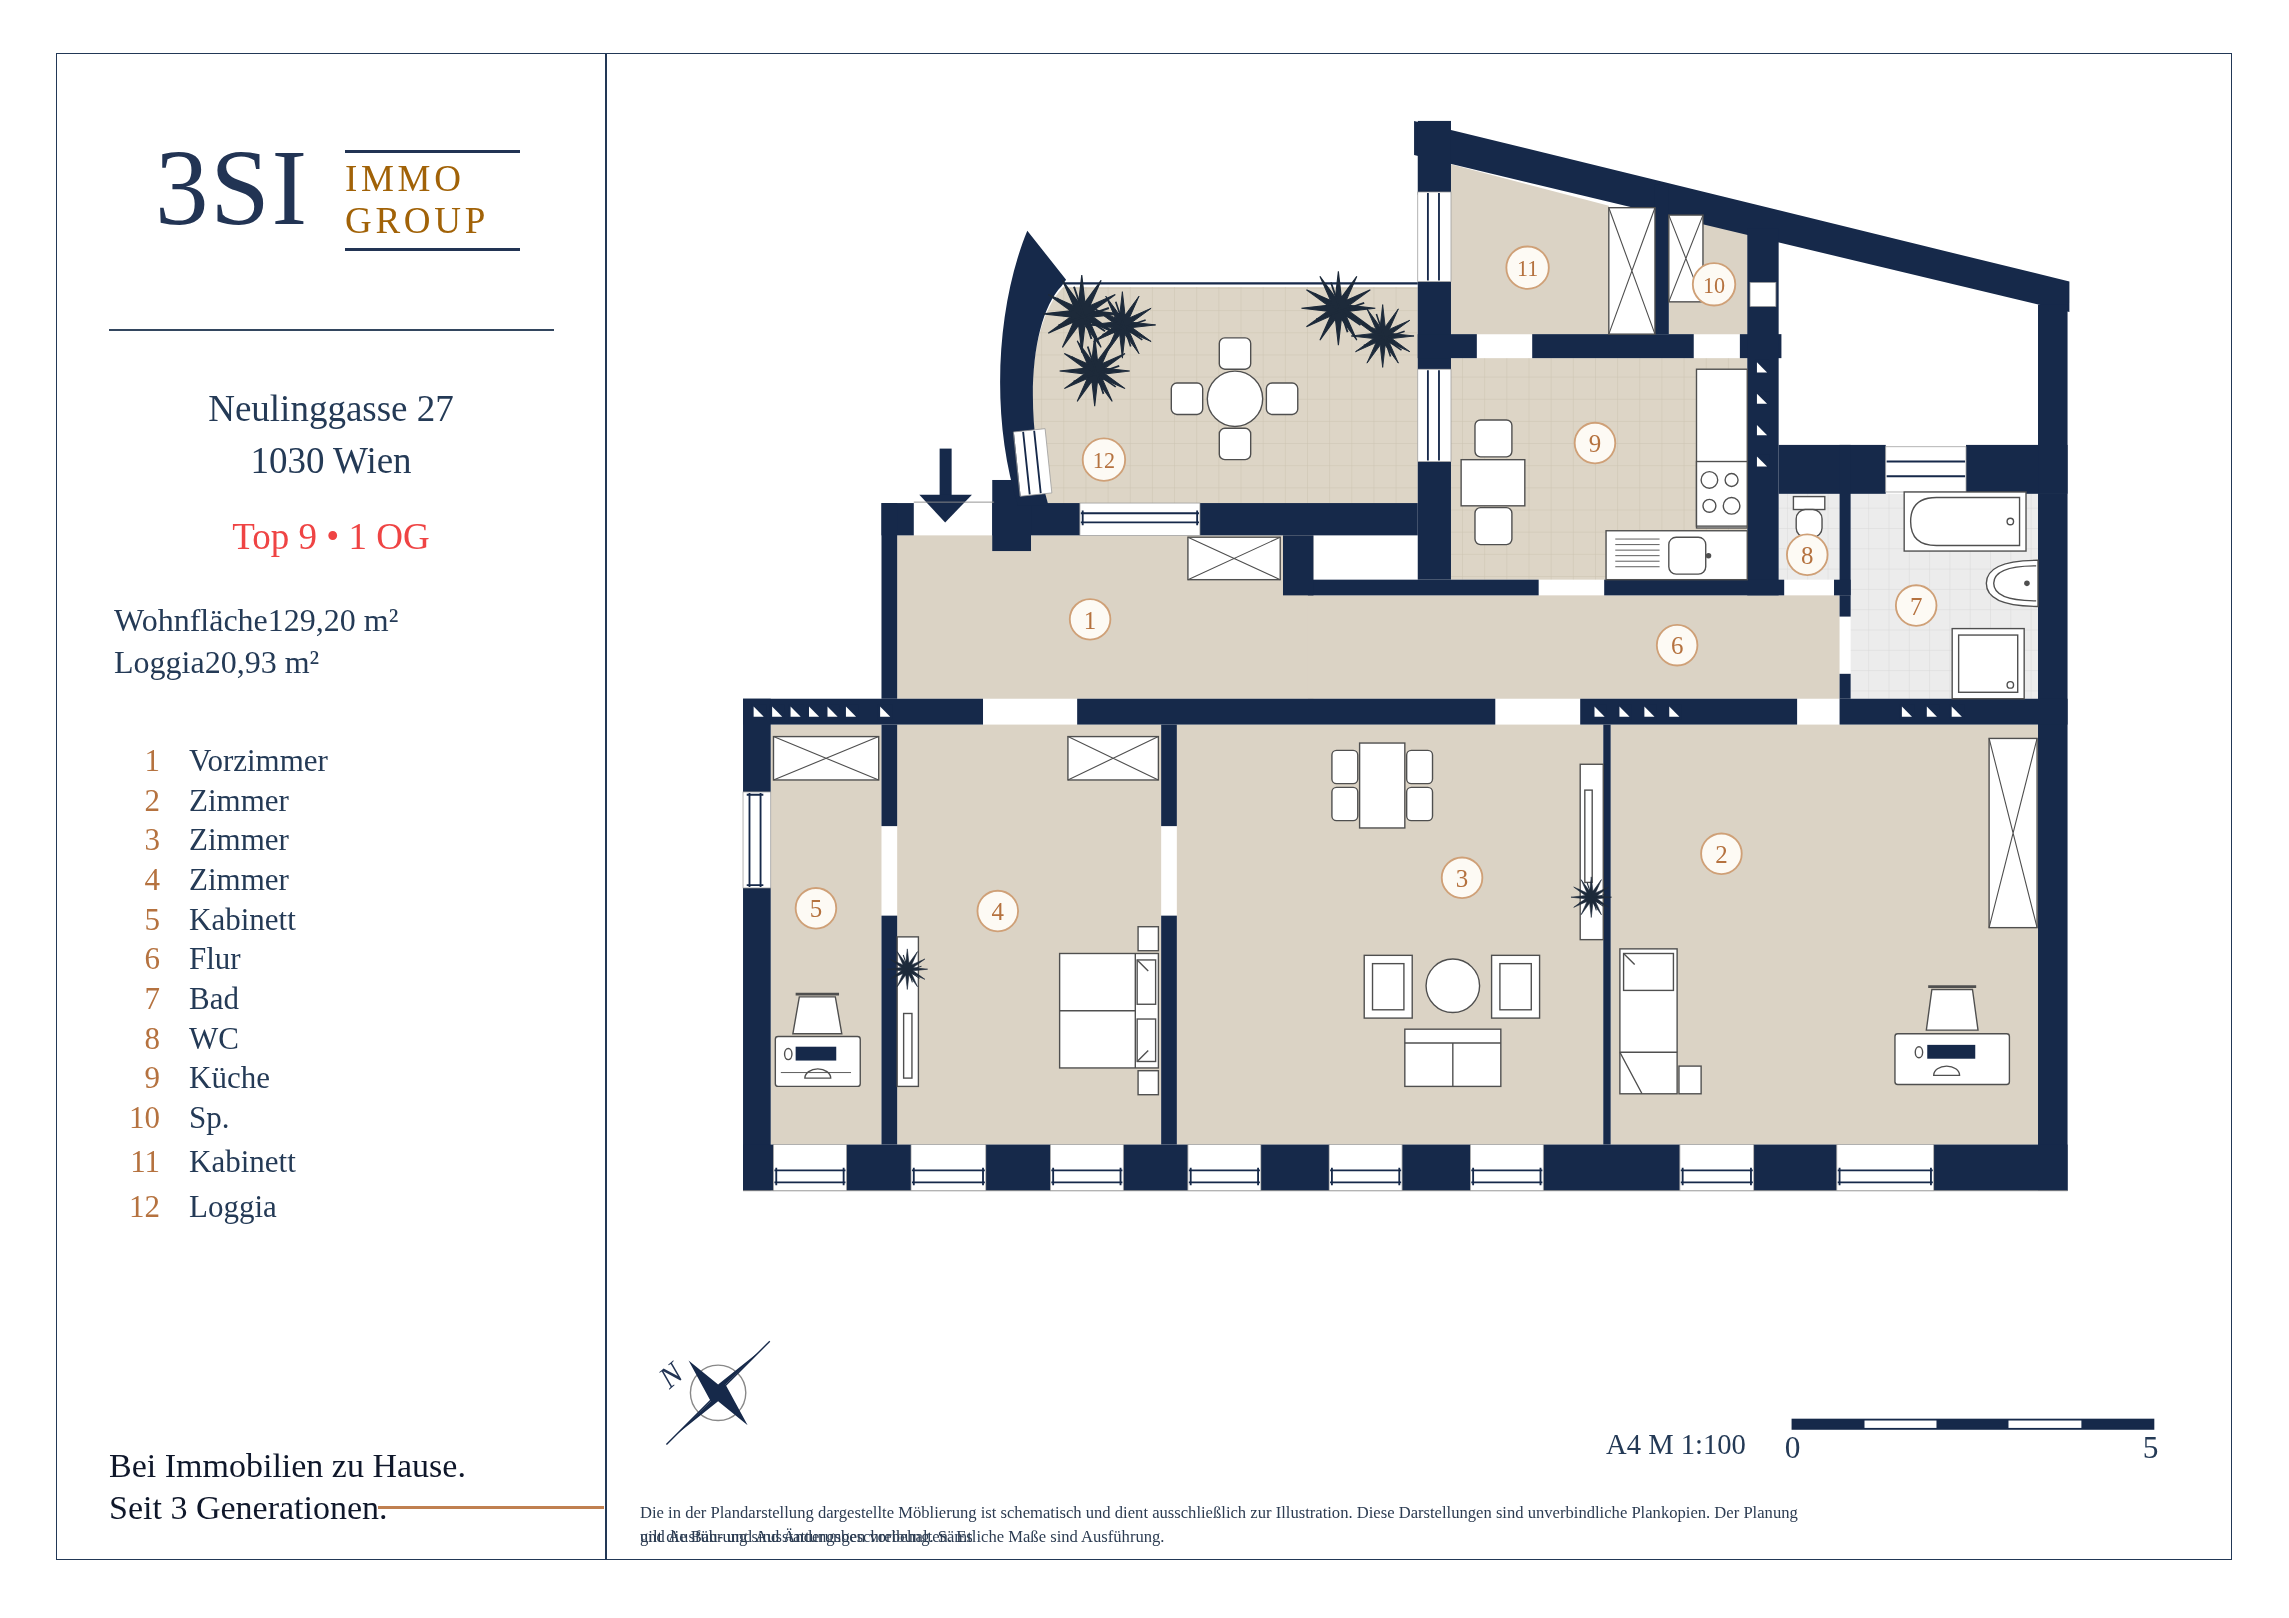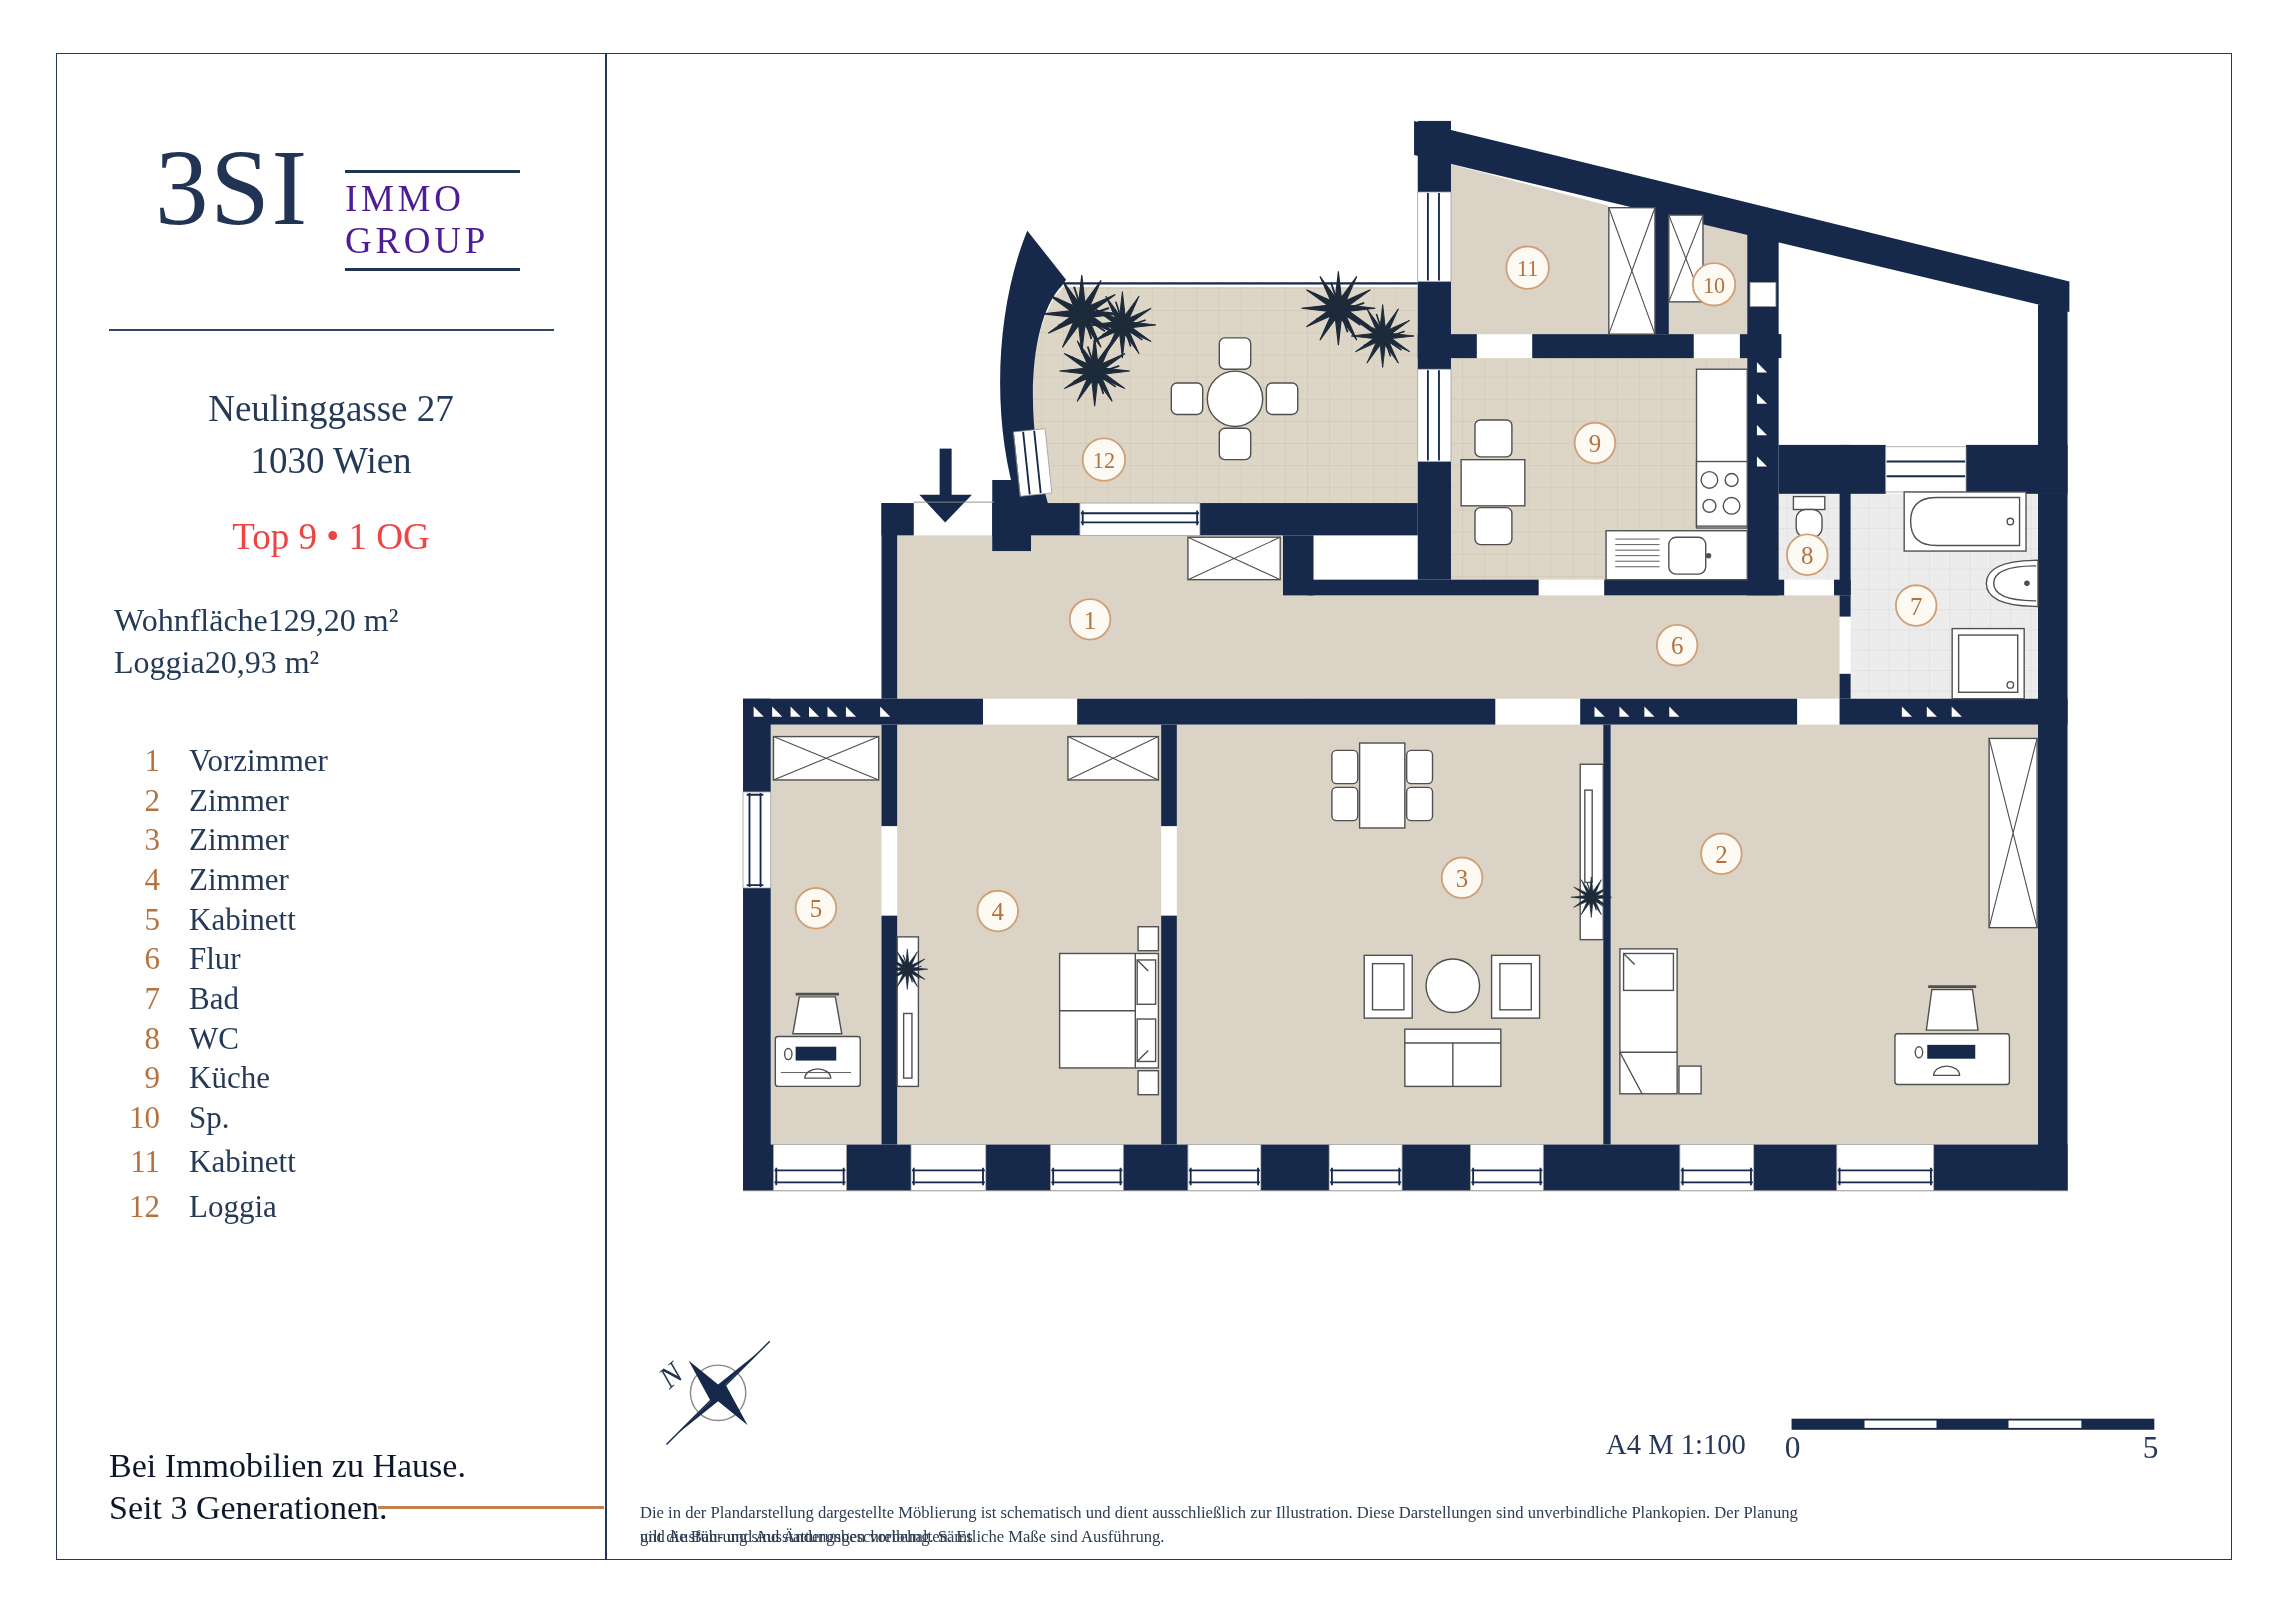--- a/index.html
+++ b/index.html
@@ -4,21 +4,21 @@
 <style>
   html,body{margin:0;padding:0;background:#fff;}
   .page{position:relative;width:2290px;height:1619px;background:#ffffff;
         font-family:"Liberation Serif", serif;color:#243a56;overflow:hidden;}
   .abs{position:absolute;}
   .border-frame{left:56px;top:53px;width:2176px;height:1507px;border:1.8px solid #223856;box-sizing:border-box;}
   .vdivider{left:605px;top:53px;width:1.8px;height:1507px;background:#223856;}
   
   .logo-brand{left:155px;top:135px;font-size:107px;line-height:107px;color:#223454;letter-spacing:1.8px;}
   .logo-block{left:345px;top:150px;width:175px;border-top:3.7px solid #223454;border-bottom:3.7px solid #223454;
-              padding:4.6px 0 6.5px 0;color:#4c1d95;margin-top:20px;}
+              padding:4.6px 0 6.5px 0;color:#a16207;}
   .logo-block div{font-size:37px;line-height:42px;letter-spacing:3.7px;}
   .rule{left:109px;top:329px;width:445px;height:1.8px;background:#33465f;}
   .addr{left:56px;top:388px;width:550px;text-align:center;font-size:37px;line-height:41px;}
   .addr2{left:56px;top:439px;width:550px;text-align:center;font-size:37px;}
   .unit{left:56px;top:515px;width:550px;text-align:center;font-size:37px;color:#ef4444;}
   .arearow{left:114px;width:408px;display:flex;font-size:32px;}
   .room-row{left:109px;width:397px;display:flex;font-size:31px;line-height:35px;}
   .room-row .num{width:51px;text-align:right;color:#b5723f;margin-right:29px;}
   .room-row .nm{color:#243a56;}
   .tagline{left:109px;top:1445px;font-size:34px;line-height:42px;color:#0f172a;}

